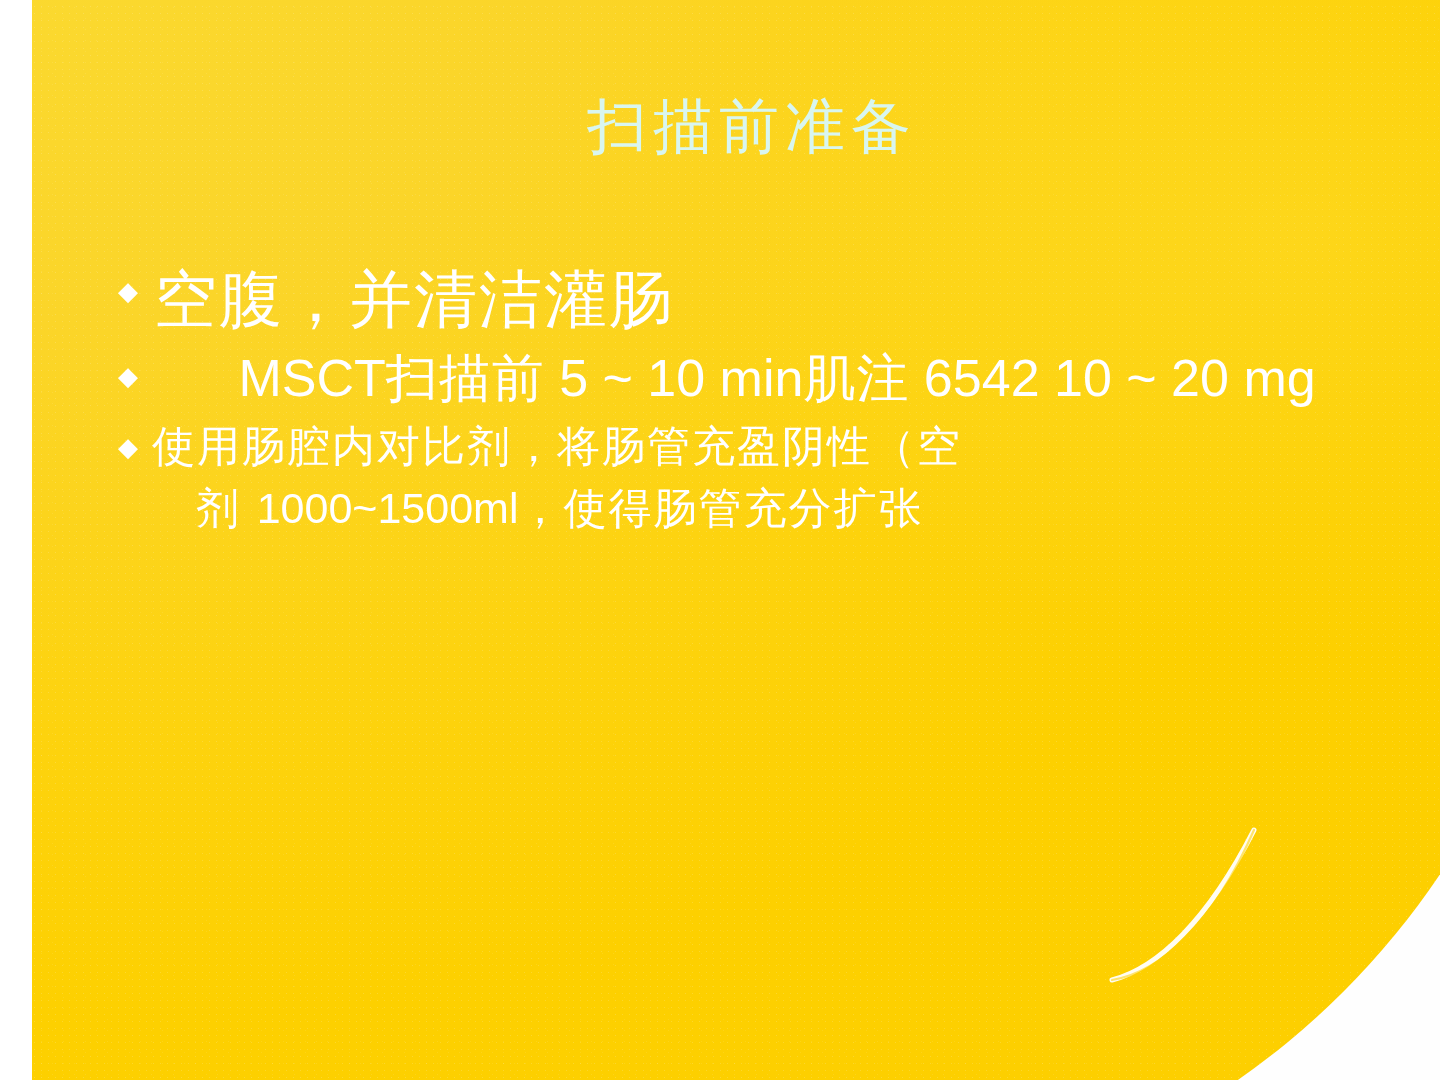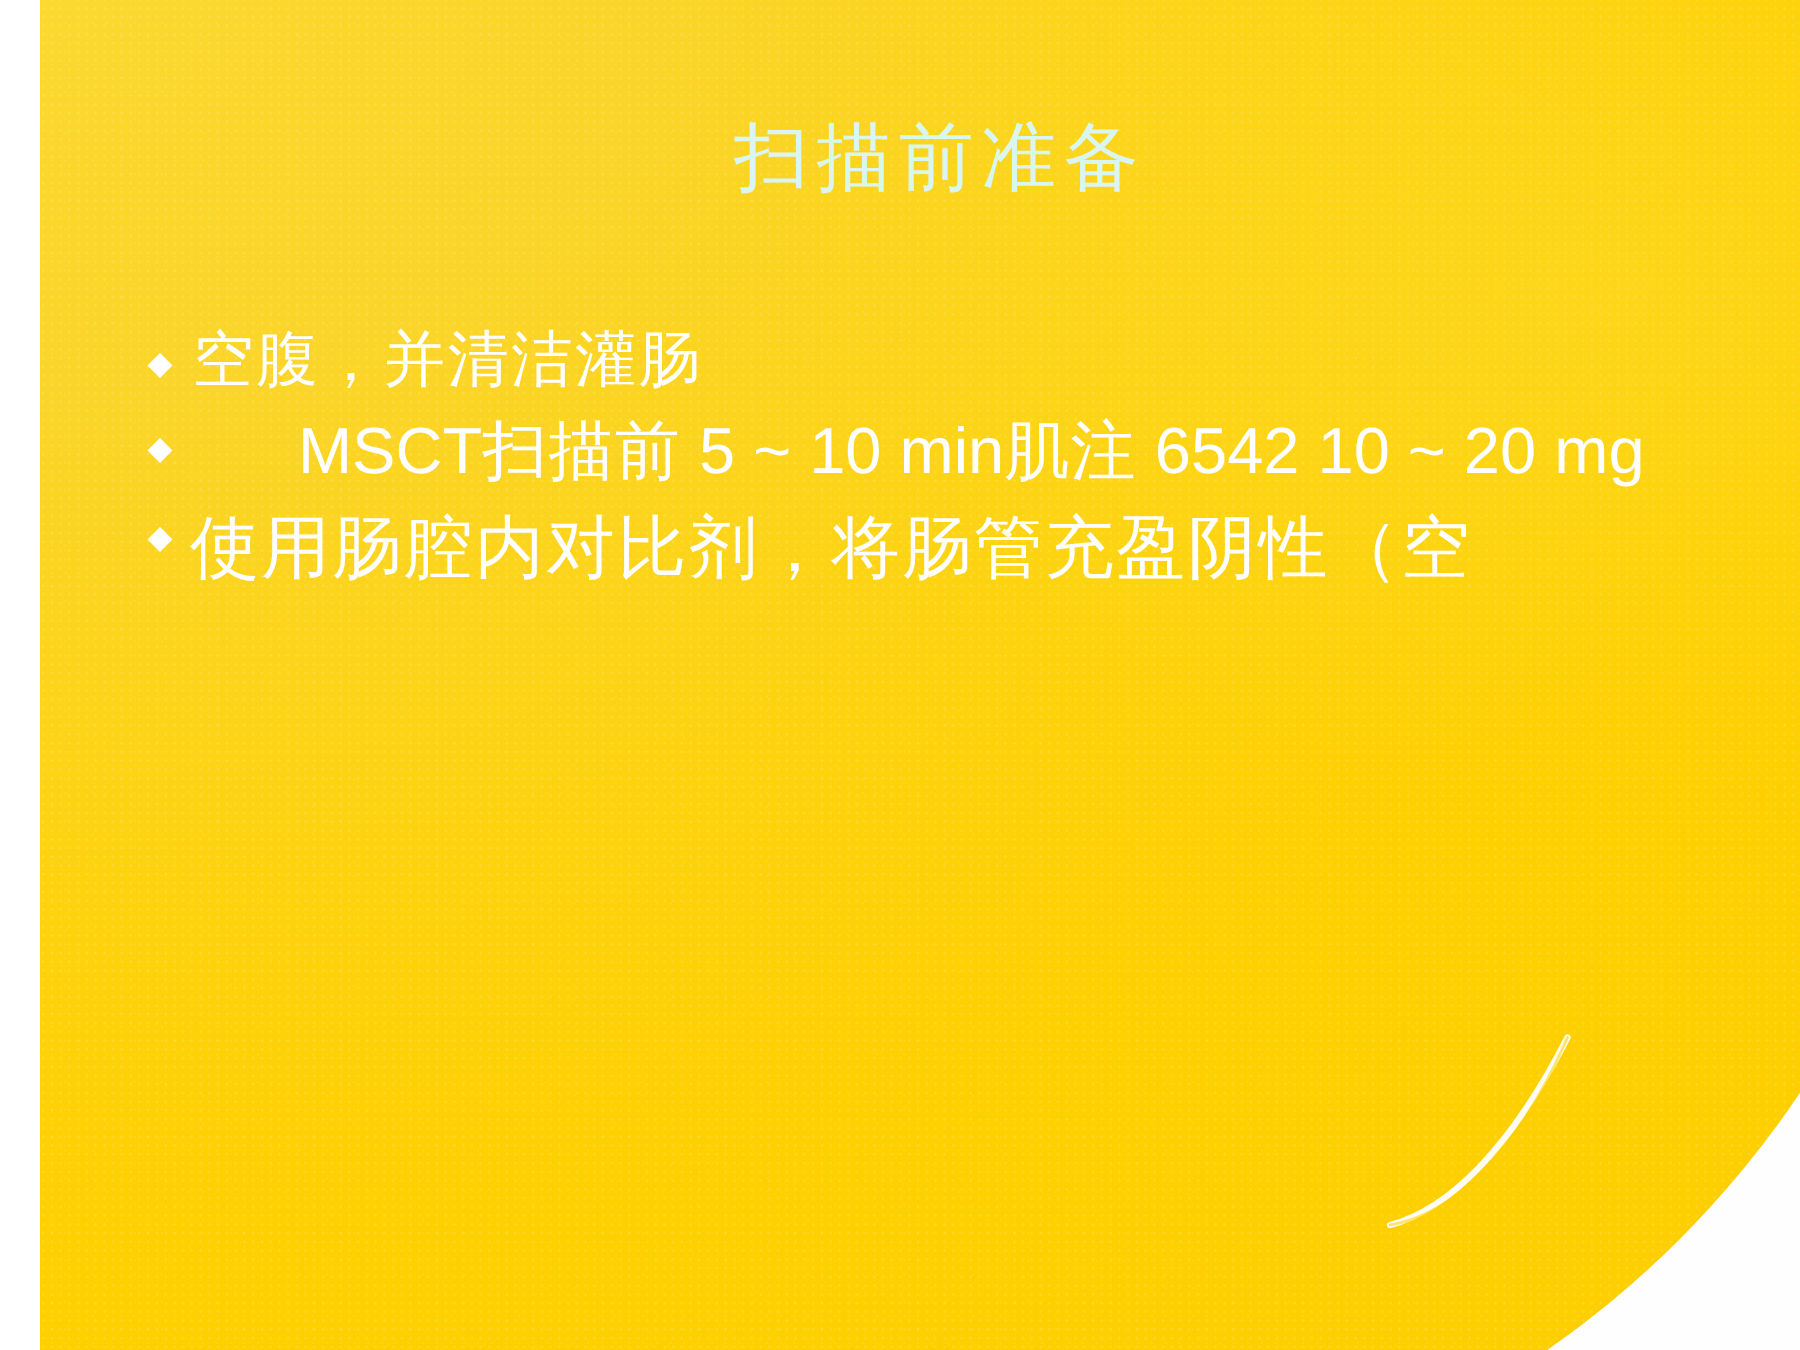--- a/index.html
+++ b/index.html
@@ -105,22 +105,22 @@
   }
   .bullet-text {
     flex: 1 1 auto;
     color: #ffffff;
   }
 
   
   #row-1 { margin-bottom: 6px; }
   #row-1 .bullet-mark { font-size: 26px; padding-top: 16px; margin-right: 16px; }
   #row-1 .bullet-text {
-    font-family: Liberation Mono, monospace;
-    font-size: 49px;
+    font-family: Liberation Serif, serif;
+    font-size: 63px;
     line-height: 1.22;
     letter-spacing: 2px;
   }
 
   
   #row-2 { margin-bottom: 4px; }
   #row-2 .bullet-mark { font-size: 26px; padding-top: 18px; margin-right: 8px; }
   #row-2 .bullet-text {
     font-family: "Liberation Sans", sans-serif;
     font-size: 52px;
@@ -130,21 +130,21 @@
   }
   #row-2 .bullet-text .cjk {
     font-family: "DejaVu Serif", "Liberation Serif", serif;
     letter-spacing: 1px;
   }
 
   
   #row-3 .bullet-mark { font-size: 26px; padding-top: 18px; margin-right: 14px; }
   #row-3 .bullet-text {
     font-family: "DejaVu Serif", "Liberation Serif", serif;
-    font-size: 55px;
+    font-size: 43px;
     line-height: 1.43;
     letter-spacing: 2px;
     text-indent: 0;
   }
   #row-3 .bullet-text .l2,
   #row-3 .bullet-text .l3 { display: block; padding-left: 44px; }
   #row-3 .bullet-text .num {
     font-family: "Liberation Sans", sans-serif;
     letter-spacing: 0;
   }
@@ -174,17 +174,18 @@
 
     <div class="bullet-row" id="row-2">
       <span class="bullet-mark">◆</span>
       <span class="bullet-text"><span>MSCT</span><span class="cjk">扫描前</span><span> 5 ~ 10 min</span><span class="cjk">肌注</span><span> 6542 10 ~ 20 mg</span></span>
     </div>
 
     <div class="bullet-row" id="row-3">
       <span class="bullet-mark">◆</span>
       <span class="bullet-text">
         <span class="l1">使用肠腔内对比剂，将肠管充盈阴性（空</span>
+        <span class="l3"><span>剂 </span><span class="num">1000~1500ml</span><span>，使得肠管充分扩张</span></span>
       </span>
     </div>
 
   </div>
 </div>
 
 </body></html>

